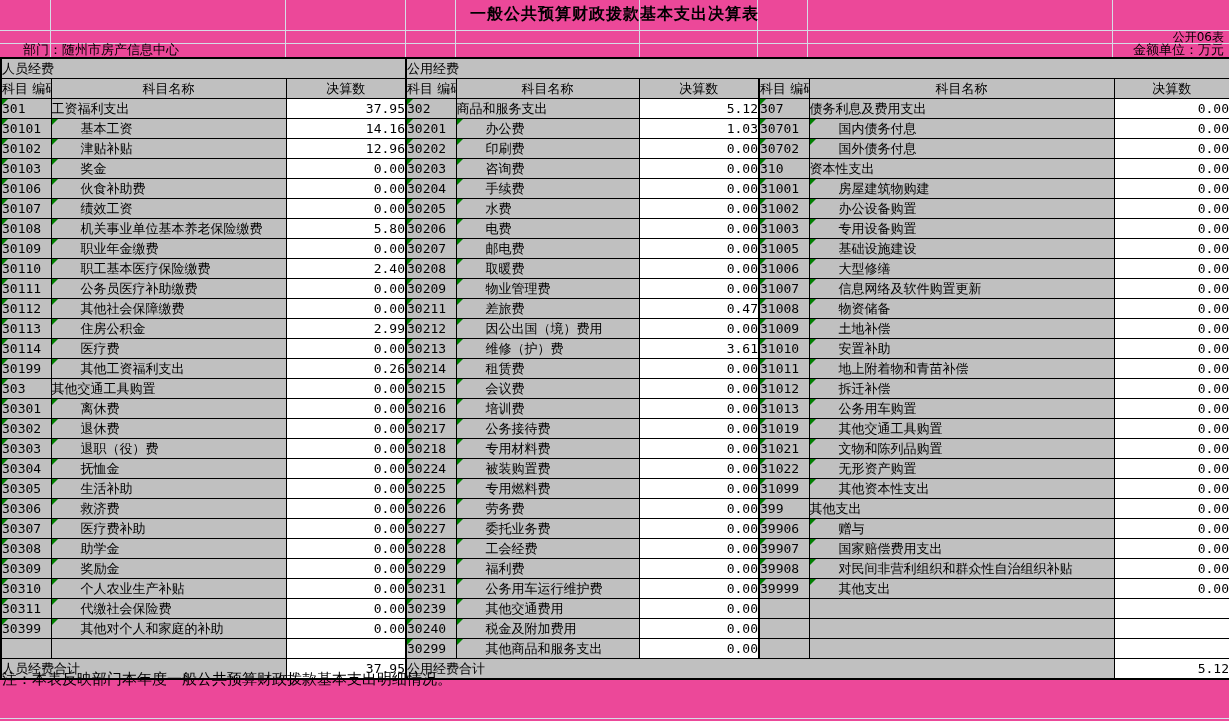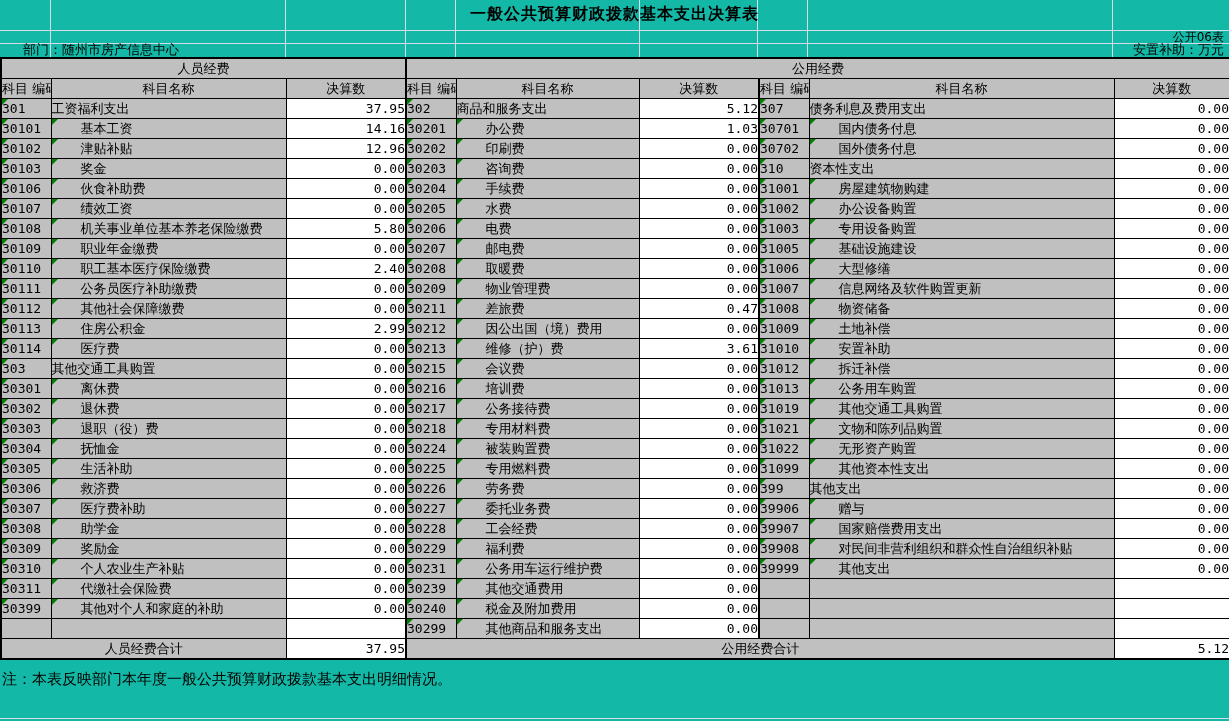--- a/index.html
+++ b/index.html
@@ -1,17 +1,17 @@
 <!DOCTYPE html>
 <html><head>
 <meta charset="utf-8">
 <style>
   html,body{margin:0;padding:0;background:#f3f3f3;}
   .sheet{
-    position:relative;width:1229px;height:721px;background:#14b8a6;
+    position:relative;width:1229px;height:721px;background:#ec4899;
     font-family:"DejaVu Sans",sans-serif;color:#000;overflow:hidden;
   }
   
   .topgrid{
     position:absolute;top:0;left:0;width:1229px;height:57px;
     background-image:
       linear-gradient(#d6dbe6,#d6dbe6),linear-gradient(#d6dbe6,#d6dbe6),
       linear-gradient(#d6dbe6,#d6dbe6),linear-gradient(#d6dbe6,#d6dbe6),
       linear-gradient(#d6dbe6,#d6dbe6),linear-gradient(#d6dbe6,#d6dbe6),
       linear-gradient(#d6dbe6,#d6dbe6),linear-gradient(#d6dbe6,#d6dbe6),
@@ -33,21 +33,21 @@
   table.budget{
     position:absolute;top:57px;left:0;width:1229px;
     border-collapse:collapse;table-layout:fixed;
     border:2px solid #000;font-size:13px;
   }
   table.budget td{
     border:1px solid #000;position:relative;overflow:hidden;
     white-space:nowrap;vertical-align:middle;height:19px;line-height:17px;
     padding:0;
   }
-  .gh{background:#c0c0c0;text-align:center;}
+  .gh{background:#c0c0c0;}
   .colhdr td{background:#c0c0c0;text-align:center;border-bottom:2px solid #000;height:42px;}
   .hdr-code{white-space:pre-line;line-height:16px;}
   .td-code{background:#c0c0c0;text-align:left;padding-left:3px;font-family:"DejaVu Sans Mono","DejaVu Sans",monospace;}
   .td-name{background:#c0c0c0;text-align:left;padding-left:3px;}
   .td-name.indent{padding-left:29px;}
   .td-val{background:#ffffff;text-align:right;padding-right:4px;font-family:"DejaVu Sans Mono","DejaVu Sans",monospace;}
   .gsep{border-left:2px solid #000 !important;}
   .total-row td{border-top:2px solid #000;}
   .tri{
     position:absolute;top:0;left:0;width:0;height:0;
@@ -57,21 +57,21 @@
 </head>
 <body>
 
 <div class="sheet">
   <div class="topgrid"></div>
   <div class="botline"></div>
 
   <div class="title">一般公共预算财政拨款基本支出决算表</div>
   <div class="sheet-tag">公开06表</div>
   <div class="dept">部门：随州市房产信息中心</div>
-  <div class="unit">安置补助：万元</div>
+  <div class="unit">金额单位：万元</div>
 
   <table class="budget">
     <colgroup>
       <col style="width:50px">
         <col style="width:235px">
         <col style="width:120px">
       <col style="width:50px">
         <col style="width:183px">
         <col style="width:120px">
       <col style="width:50px">
@@ -236,20 +236,31 @@
           <td class="td-name indent"><span class="tri"></span>医疗费</td>
           <td class="td-val">0.00</td>
           <td class="td-code gsep"><span class="tri"></span>30213</td>
           <td class="td-name indent"><span class="tri"></span>维修（护）费</td>
           <td class="td-val">3.61</td>
           <td class="td-code gsep"><span class="tri"></span>31010</td>
           <td class="td-name indent"><span class="tri"></span>安置补助</td>
           <td class="td-val">0.00</td>
         </tr>
         <tr>
+          <td class="td-code"><span class="tri"></span>30199</td>
+          <td class="td-name indent"><span class="tri"></span>其他工资福利支出</td>
+          <td class="td-val">0.26</td>
+          <td class="td-code gsep"><span class="tri"></span>30214</td>
+          <td class="td-name indent"><span class="tri"></span>租赁费</td>
+          <td class="td-val">0.00</td>
+          <td class="td-code gsep"><span class="tri"></span>31011</td>
+          <td class="td-name indent"><span class="tri"></span>地上附着物和青苗补偿</td>
+          <td class="td-val">0.00</td>
+        </tr>
+        <tr>
           <td class="td-code"><span class="tri"></span>303</td>
           <td class="td-name">其他交通工具购置</td>
           <td class="td-val">0.00</td>
           <td class="td-code gsep"><span class="tri"></span>30215</td>
           <td class="td-name indent"><span class="tri"></span>会议费</td>
           <td class="td-val">0.00</td>
           <td class="td-code gsep"><span class="tri"></span>31012</td>
           <td class="td-name indent"><span class="tri"></span>拆迁补偿</td>
           <td class="td-val">0.00</td>
         </tr>

